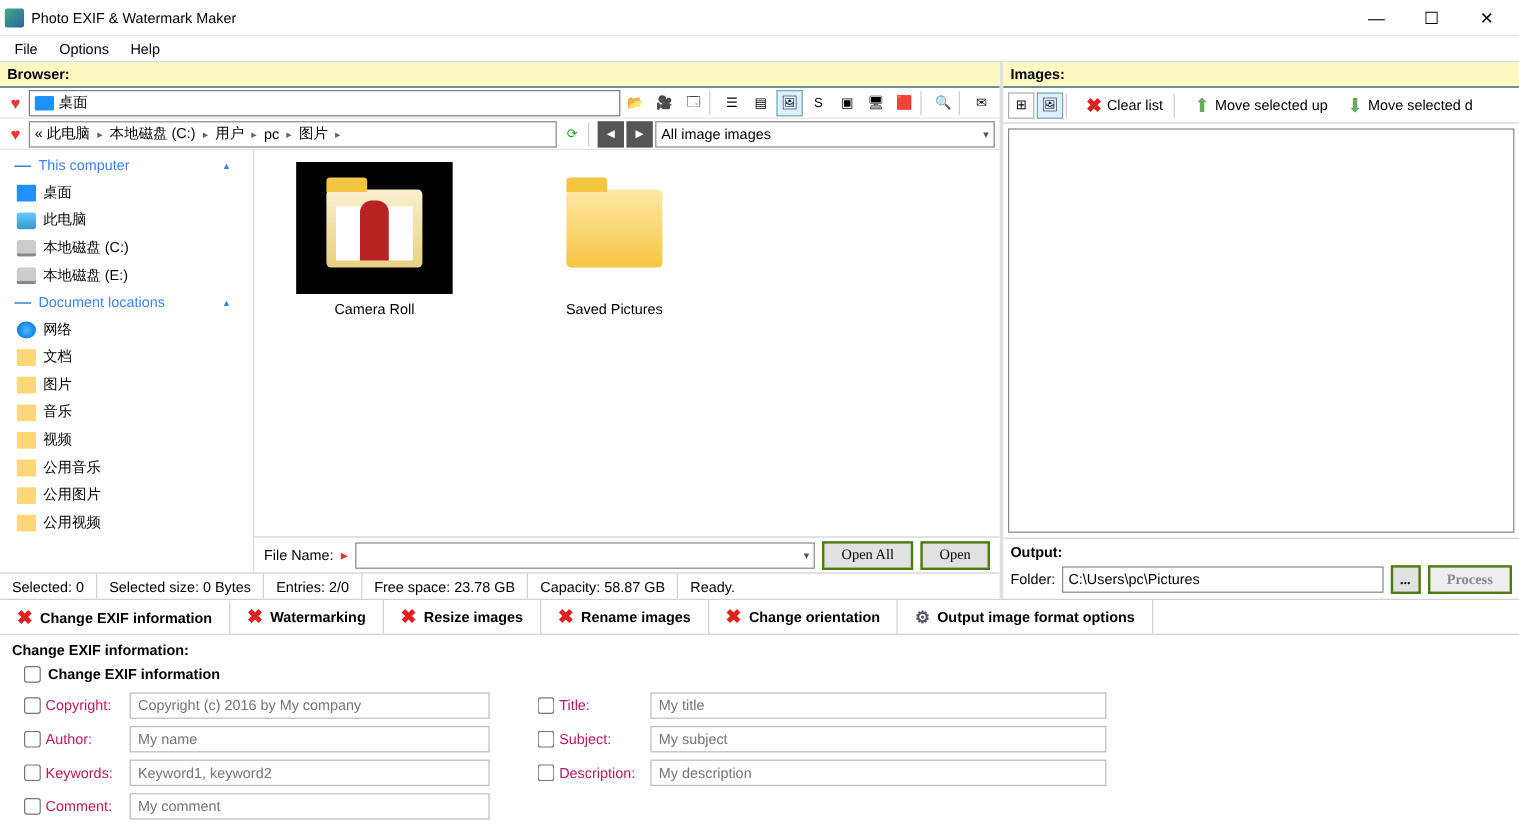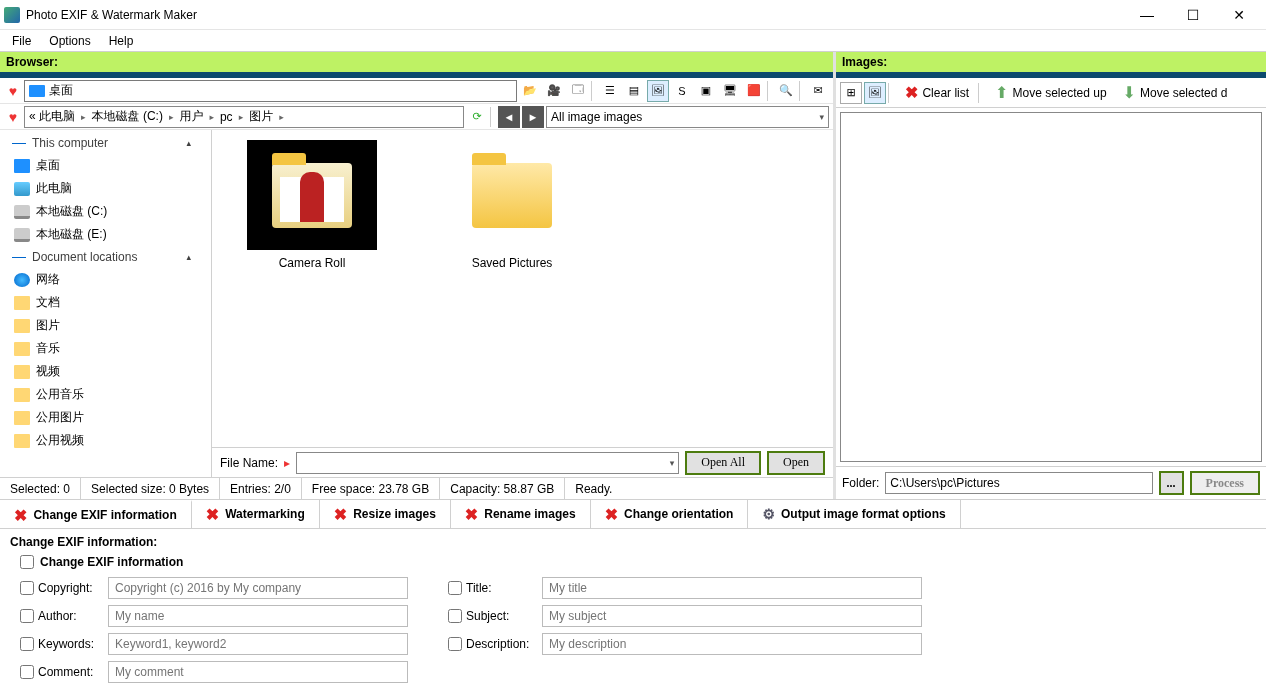--- a/index.html
+++ b/index.html
@@ -11,40 +11,40 @@
 .titlebar .winbtns { display: flex; }
 .titlebar .winbtn { width: 46px; height: 30px; display: flex; align-items: center; justify-content: center; font-size: 14px; }
 
 .menubar { height: 22px; display: flex; align-items: center; padding: 0 4px; gap: 2px; border-bottom: 1px solid #d0d0d0; }
 .menubar .mitem { padding: 2px 8px; cursor: default; }
 
 .workspace { flex: 1; display: flex; min-height: 0; }
 .browser-col { flex: 1; display: flex; flex-direction: column; border-right: 3px solid #e0e0e0; min-width: 0; }
 .images-col { width: 430px; display: flex; flex-direction: column; }
 
-.section-header { font-weight: bold; font-size: 12px; padding: 3px 6px; background: #bef264; border-bottom: 6px solid #0c4a6e; }
+.section-header { font-weight: bold; font-size: 12px; padding: 3px 6px; background: #fef9c3; border-bottom: 1px solid #0c4a6e; }
 
 .addr-row { height: 26px; display: flex; align-items: center; padding: 2px 4px; gap: 2px; border-bottom: 1px solid #e5e5e5; }
 .heart { width: 18px; height: 18px; color: #e33; display:flex; align-items:center; justify-content:center; font-size:14px;}
 .addr-input { flex: 1; height: 22px; border: 1px solid #7a7a7a; padding: 0 4px; display: flex; align-items: center; gap: 4px; background: #fff; }
 .addr-input .deskicon { width: 16px; height: 12px; background: #1e90ff; border-radius: 1px; }
 .tbtn { width: 22px; height: 22px; display: flex; align-items: center; justify-content: center; border: 1px solid transparent; cursor: default; font-size: 11px; }
 .tbtn.sel { border:1px solid #7aa; background:#def; }
 
 .crumb-row { height: 26px; display: flex; align-items: center; padding: 2px 4px; gap: 2px; border-bottom: 1px solid #e5e5e5; }
 .crumbbox { flex: 0 0 440px; height: 22px; border: 1px solid #888; padding: 0 4px; display: flex; align-items: center; gap: 2px; background: #fff; }
 .crumb-sep { color: #666; font-size: 9px; padding: 0 4px; }
 .filter-select { flex: 1; height: 22px; border: 1px solid #888; padding: 0 4px; background: #fff; display: flex; align-items: center; justify-content: space-between; }
 .dropdown-arrow { font-size:9px; color:#555; }
 
 .browser-body { flex: 1; display: flex; min-height: 0; }
 .locations { width: 212px; border-right: 1px solid #d0d0d0; display: flex; flex-direction: column; }
 .loc-head { font-weight: bold; padding: 3px 6px; border-bottom: 1px solid #d0d0d0; background: #f3f3f3; }
 .loc-list { flex: 1; overflow-y: auto; padding: 2px 0; }
-.loc-group { color: #404040; padding: 4px 20px 4px 32px; display: flex; align-items: center; justify-content: space-between; position: relative; }
+.loc-group { color: #3b82f6; padding: 4px 20px 4px 32px; display: flex; align-items: center; justify-content: space-between; position: relative; }
 .loc-group::before { content:""; position:absolute; left:12px; top:50%; width:14px; border-top:1px solid #06c; }
 .loc-group .chev { font-size: 9px; }
 .loc-item { padding: 3px 6px 3px 14px; display: flex; align-items: center; gap: 6px; cursor: default; }
 .loc-icon { width: 16px; height: 14px; display: inline-block; }
 .loc-icon.monitor{ background:#1e90ff; border-radius:1px;}
 .loc-icon.pc{ background:linear-gradient(#6cf,#39c); border-radius:2px;}
 .loc-icon.drive{ background:#ccc; border-bottom:3px solid #888; border-radius:2px;}
 .loc-icon.net{ background:radial-gradient(circle,#4bf,#06c); border-radius:50%;}
 .loc-icon.folder{ background:#ffd774; border-radius:1px;}
 
@@ -80,21 +80,21 @@
 .tab.active { background:#fff; border-top:2px solid #fff; }
 .tab .xi{ color:#d22; font-size:16px; font-weight:bold;}
 .tab .gear{ color:#556; font-size:14px;}
 
 .panel { padding: 6px 10px 10px; }
 .panel .fieldset-label { font-weight:bold; margin-bottom:6px; display:block;}
 .panel .chk-row { display:flex; align-items:center; gap:6px; margin:0 0 8px 10px;}
 .panel .grid { display:grid; grid-template-columns: 18px 70px 300px 40px 18px 76px 380px; row-gap:6px; align-items:center; margin-left:10px;}
 .panel input[type=text]{ height:22px; border:1px solid #bbb; padding:0 6px; color:#888;}
 .panel input[type=checkbox]{ width:14px; height:14px;}
-.panel label { color:#000000;}
+.panel label { color:#be185d;}
 </style>
 </head>
 <body>
 
 <div class="titlebar">
   <div class="app-icon"></div>
   <div class="title">Photo EXIF &amp; Watermark Maker</div>
   <div class="winbtns">
     <div class="winbtn">—</div>
     <div class="winbtn">☐</div>
@@ -279,20 +279,21 @@
           <span class="arrowg">⬆</span>
           <span>Move selected up</span>
         </div>
       <div class="ib">
           <span class="arrowg">⬇</span>
           <span>Move selected d</span>
         </div>
     </div>
     <div class="images-list"></div>
     <div class="output-sec">
+      <div style="font-weight:bold;">Output:</div>
       <div class="row">
         <span>Folder:</span>
         <input type="text" value="C:\Users\pc\Pictures" style="">
         <div class="btn" style="padding:0 6px;font-weight:bold;">...</div>
         <div class="btn process">Process</div>
       </div>
     </div>
   </div>
 </div>
 

